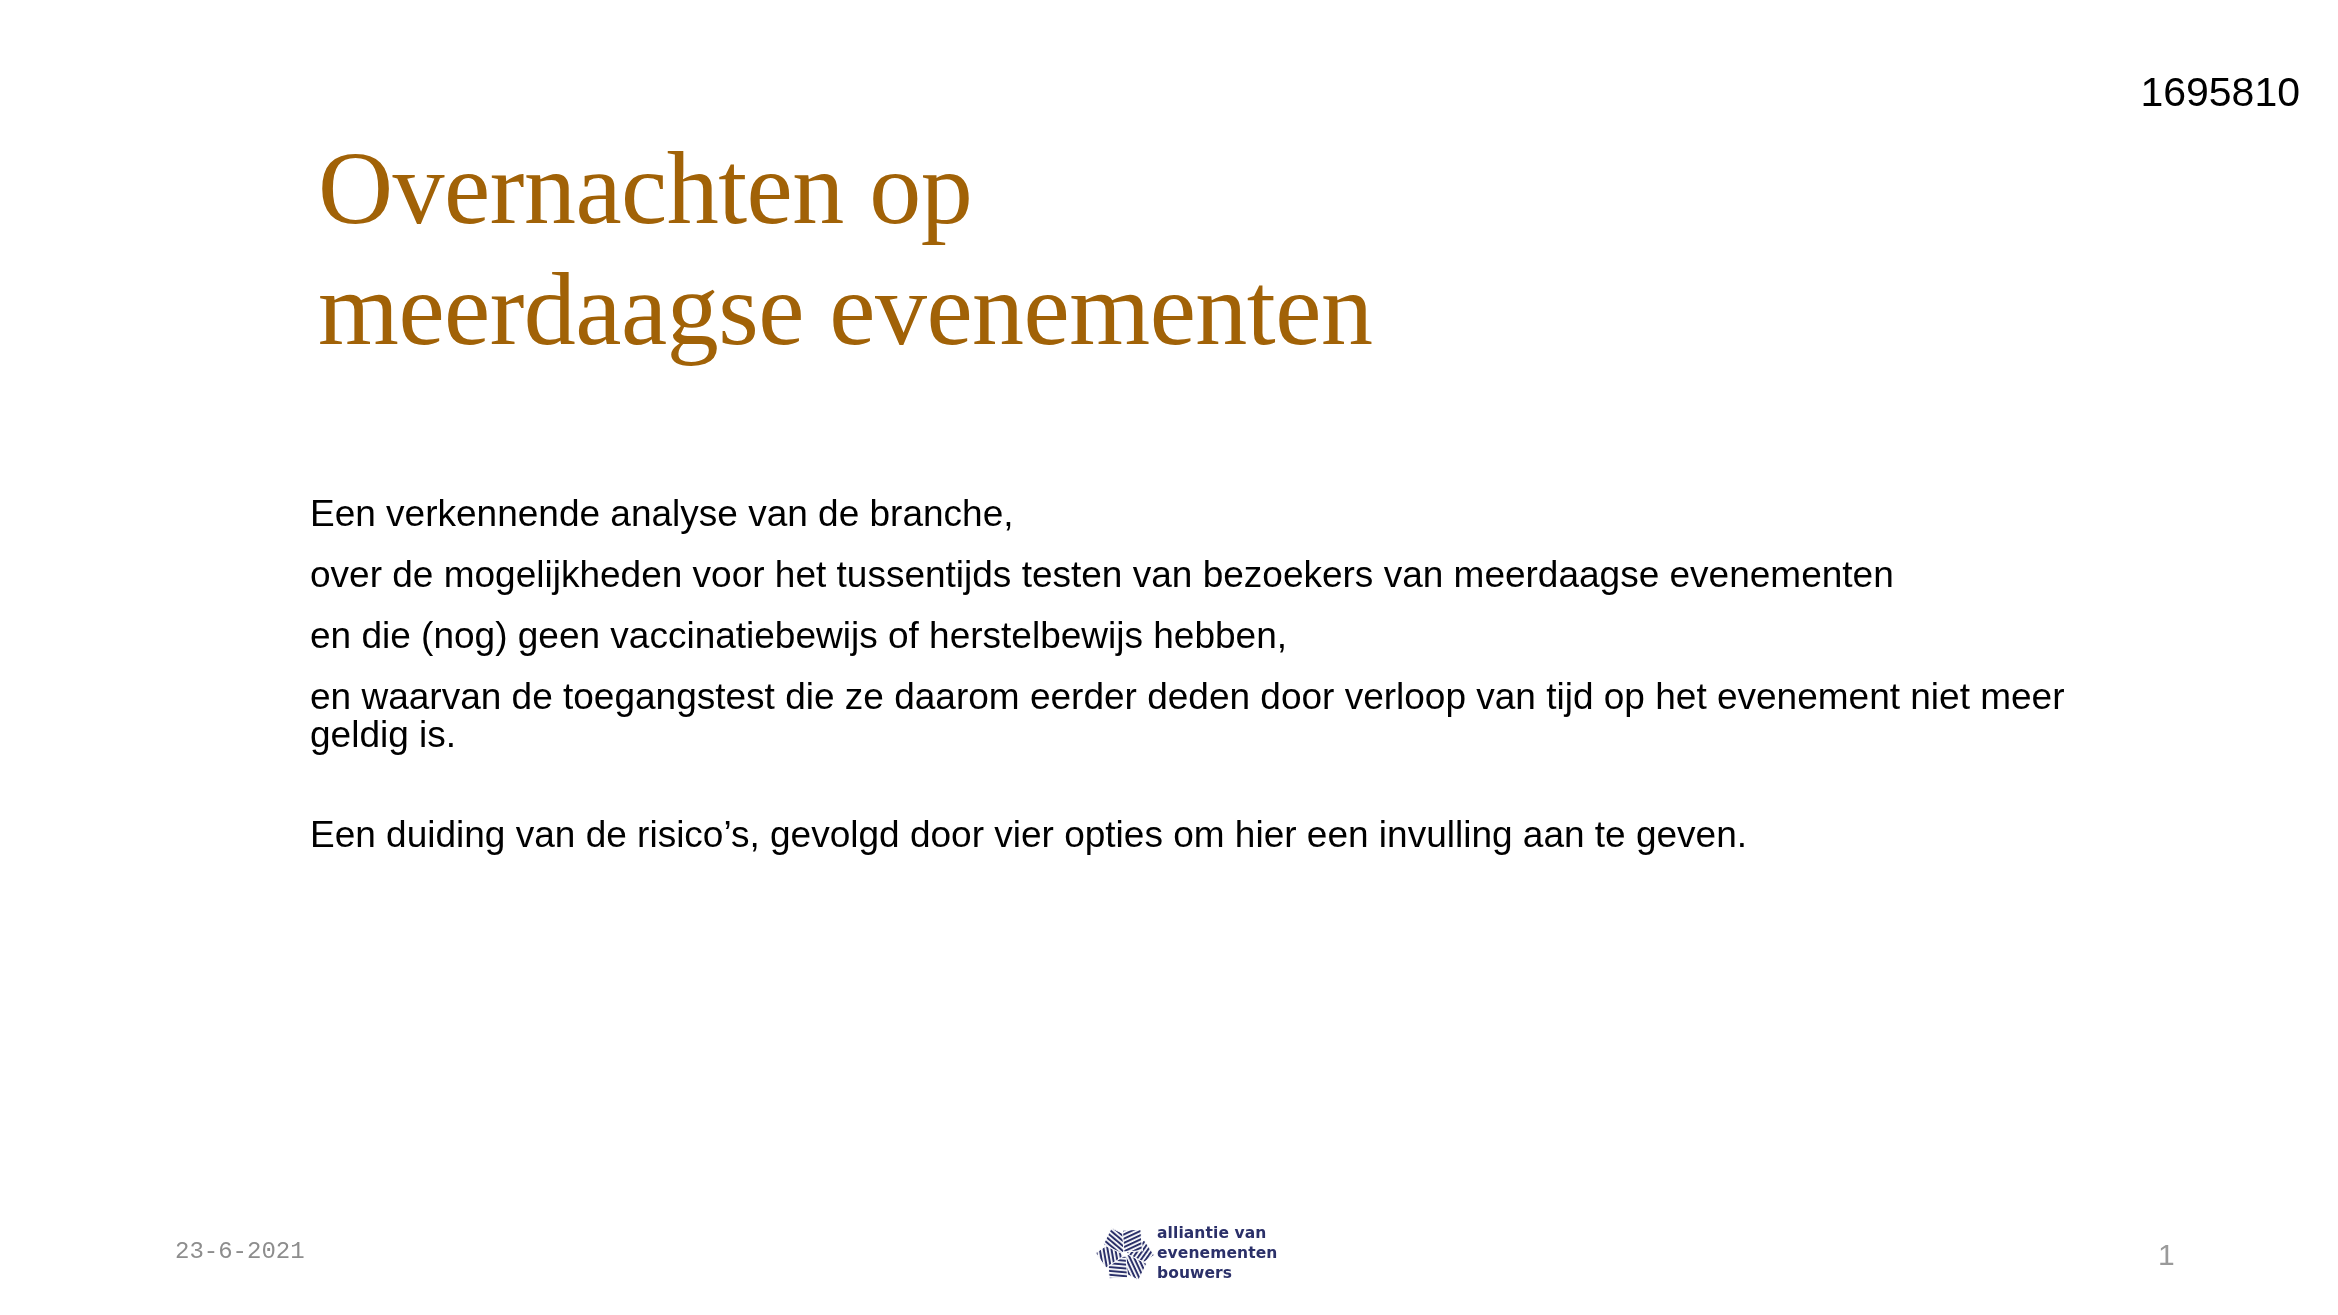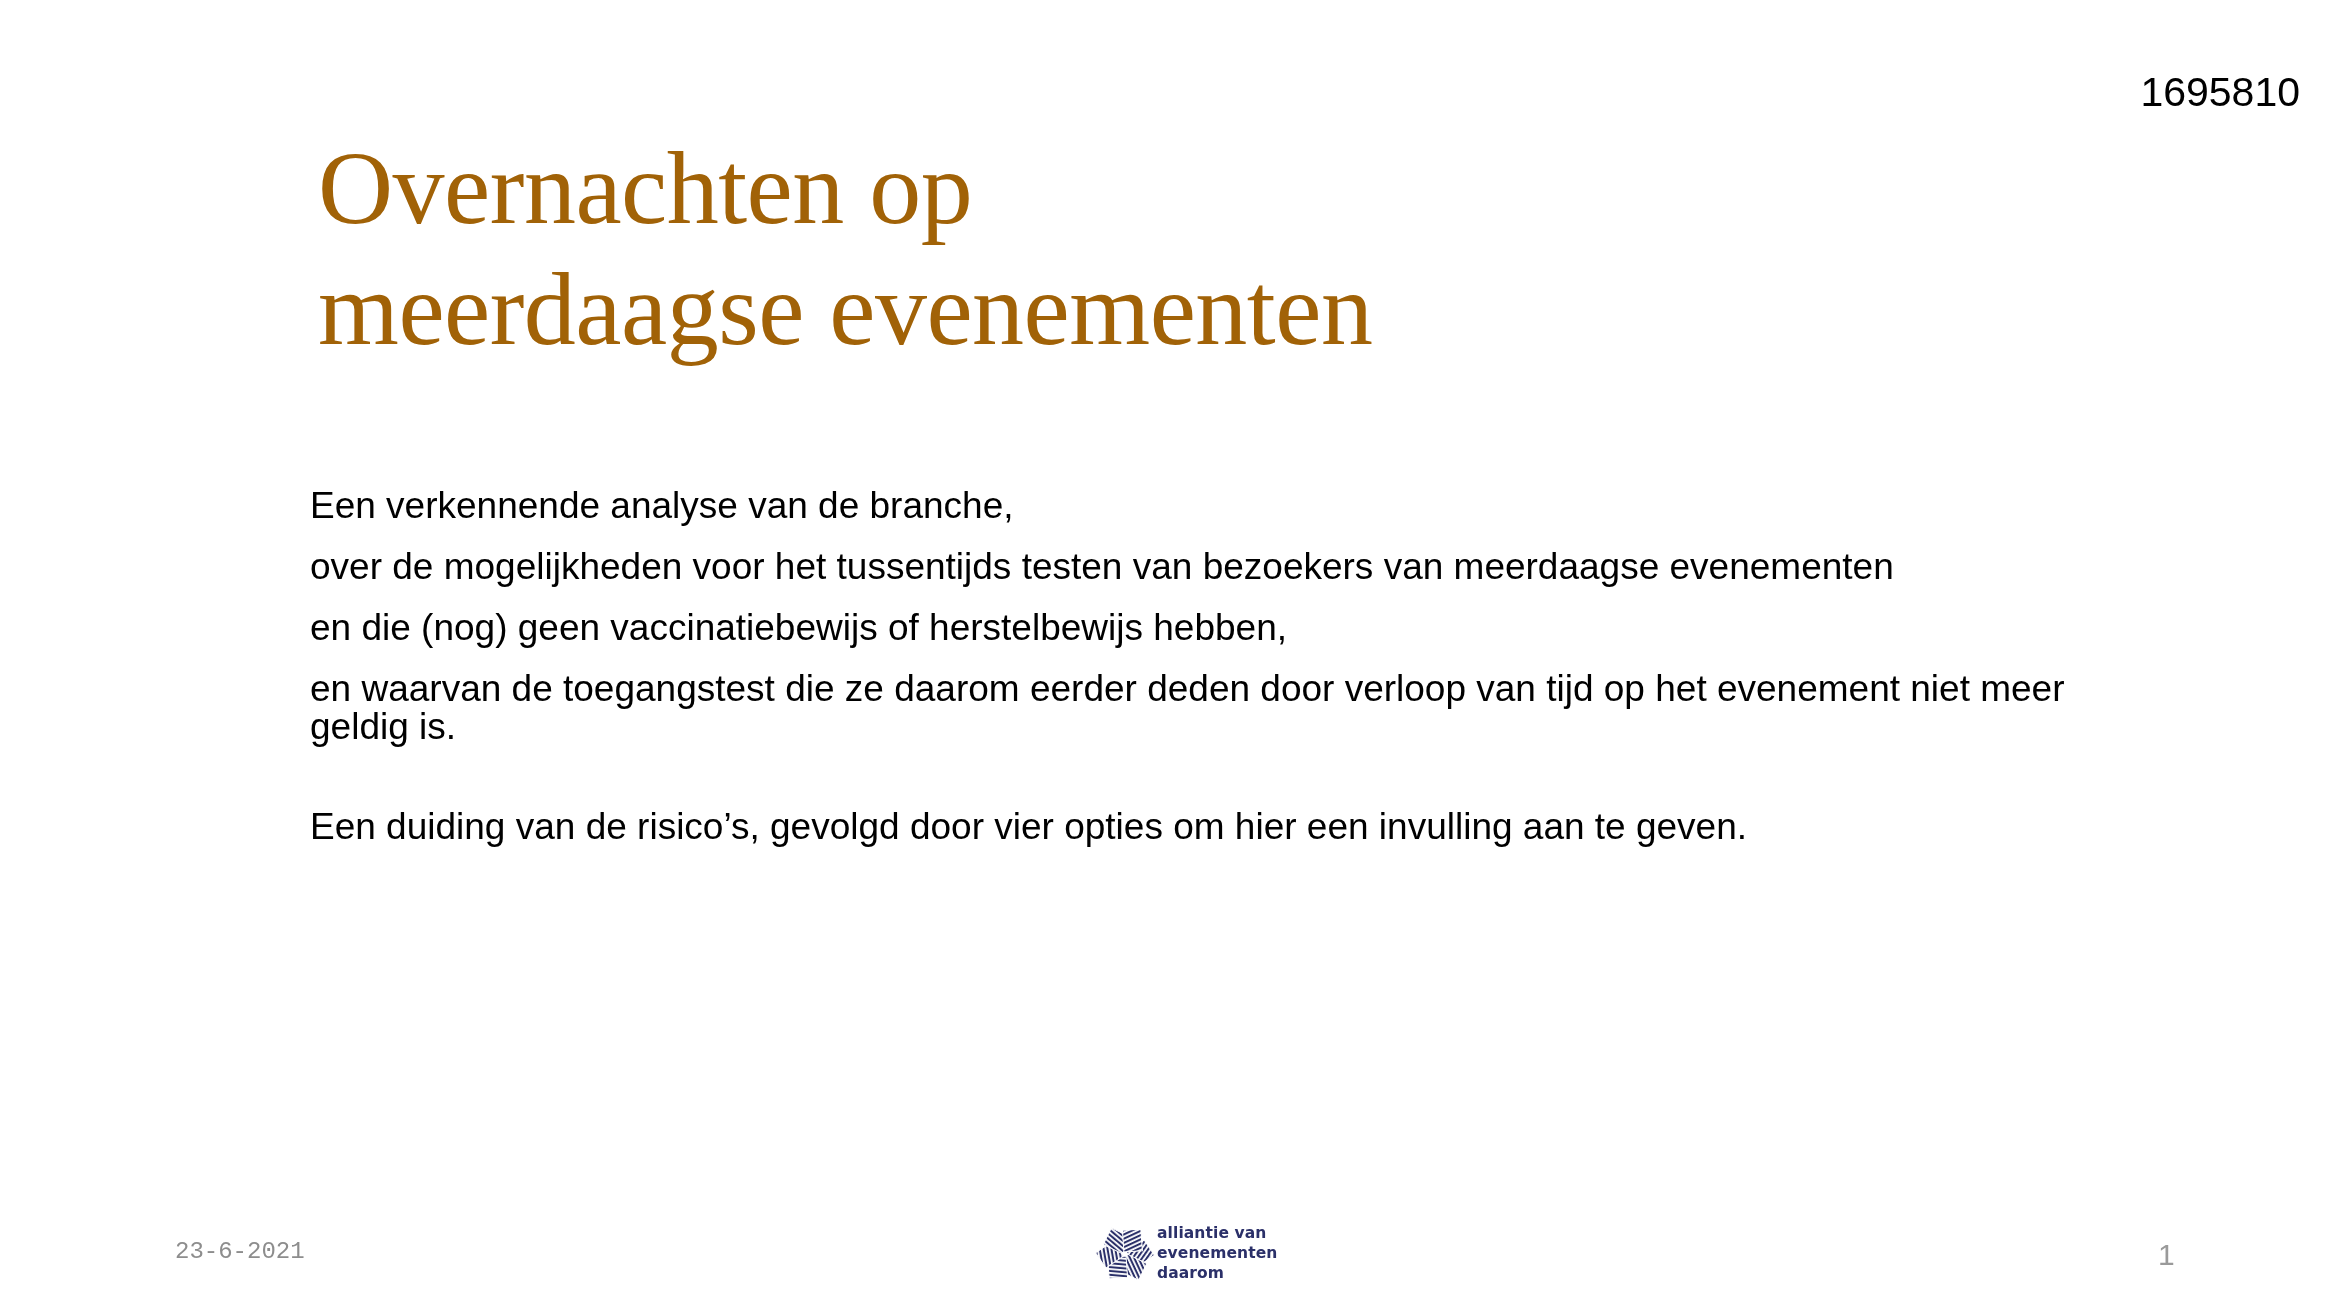--- a/index.html
+++ b/index.html
@@ -57,21 +57,21 @@
   .body-block {
     position: absolute;
     left: 310px;
     top: 487px;
     width: 1790px;
   }
   .body-line {
     font-size: 37px;
     line-height: 1.0;
     color: #000000;
-    margin: 0 0 24px 0;
+    margin: 8px 0 24px 0;
     font-family: "Liberation Sans", sans-serif;
     white-space: pre-wrap;
   }
   .body-line.wrap {
     line-height: 1.03;
     margin-bottom: 24px;
     max-width: 1760px;
   }
   .body-line.spacer-before {
     margin-top: 62px;
@@ -190,19 +190,19 @@
           <polygon points="2,-3 30,-22 46,2 18,21" fill="url(#hatchE)" stroke="#ffffff" stroke-width="1.6"></polygon>
         </g>
         <g transform="rotate(300)">
           <polygon points="2,-3 30,-22 46,2 18,21" fill="url(#hatchF)" stroke="#ffffff" stroke-width="1.6"></polygon>
         </g>
       </g>
     </svg>
     <div class="logo-wordmark">
       <div>alliantie van</div>
       <div>evenementen</div>
-      <div>daarom</div>
+      <div>bouwers</div>
     </div>
   </div>
 
   <div class="footer-page">1</div>
 
 </div>
 
 </body></html>

